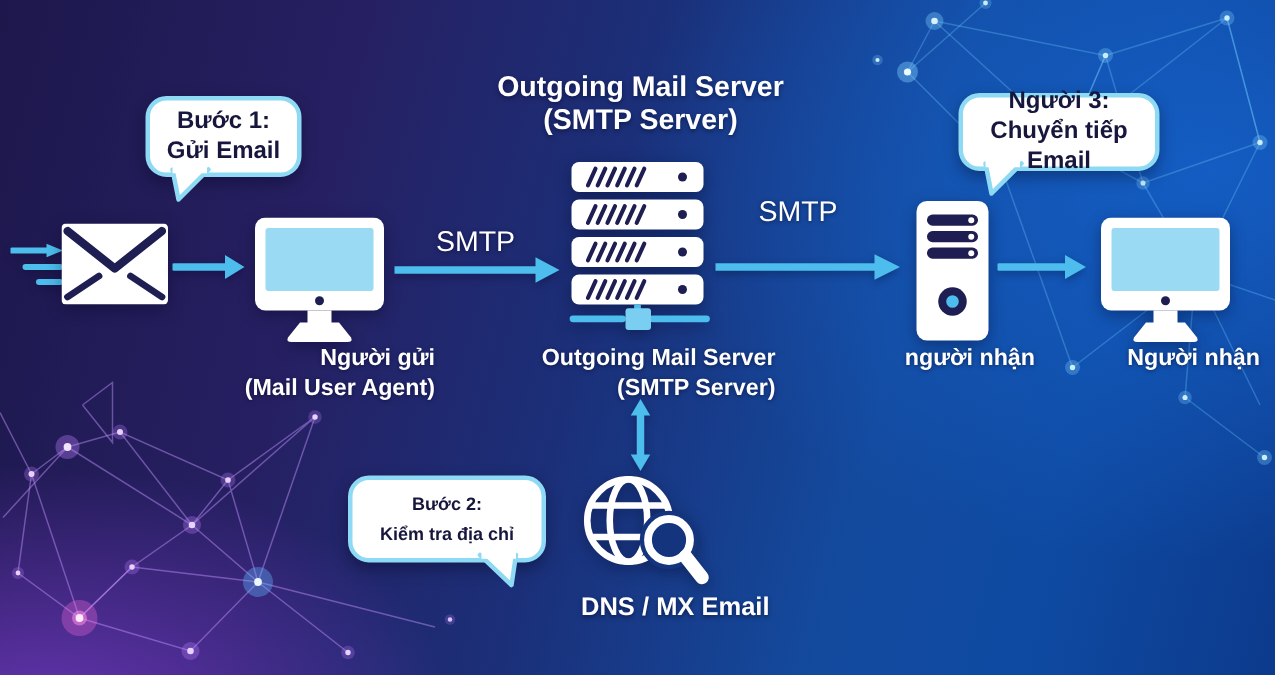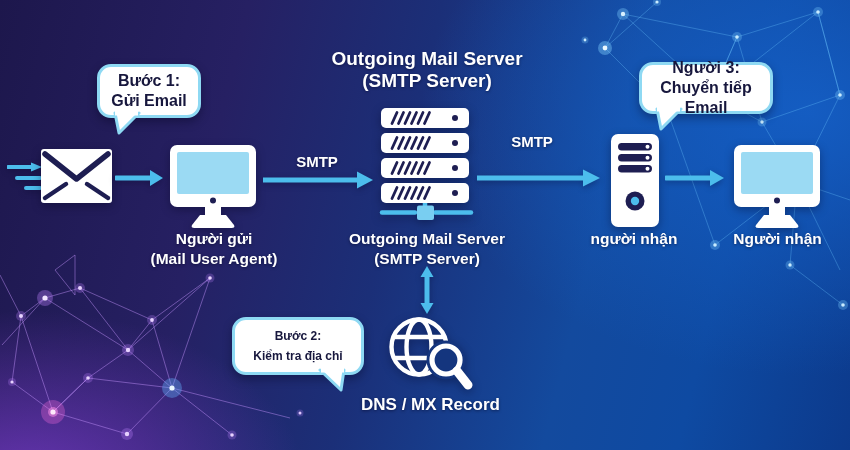--- a/index.html
+++ b/index.html
@@ -17,24 +17,24 @@
     font-family:"Liberation Sans","DejaVu Sans",sans-serif;
     background:
       radial-gradient(ellipse 55% 65% at 3% 108%, rgba(128,62,210,.75), rgba(128,62,210,0) 60%),
       radial-gradient(ellipse 70% 90% at 95% 25%, rgba(21,95,198,.9), rgba(21,95,198,0) 65%),
       linear-gradient(104deg,#1d174c 0%,#262063 26%,#1b2f78 46%,#134a9e 68%,#0e4aa2 82%,#0c3a8c 100%);
   }
   .bg-svg{position:absolute;pointer-events:none;}
   .title{position:absolute;left:315px;top:48px;width:224px;text-align:center;
     color:var(--label-white);font-weight:bold;font-size:19px;line-height:22px;
     text-shadow:0 1px 3px rgba(0,0,30,.45);}
-  .node-label{position:absolute;text-align:center;color:var(--label-white);
+  .node-label{position:absolute;text-align:right;color:var(--label-white);
     font-weight:bold;font-size:15.5px;line-height:20px;text-shadow:0 1px 3px rgba(0,0,30,.5);}
   .edge-label{position:absolute;text-align:center;color:var(--label-white);
-    font-weight:bold;font-size:15px;line-height:18px;text-shadow:0 1px 3px rgba(0,0,30,.5);}
+    font-weight:normal;font-size:19px;line-height:18px;text-shadow:0 1px 3px rgba(0,0,30,.5);}
   .dns-label{font-size:17px;}
   .bubble{position:absolute;background:#fff;border:3px solid var(--bubble-border);
     border-radius:14px;display:flex;flex-direction:column;justify-content:center;
     align-items:center;text-align:center;font-weight:bold;color:var(--bubble-text);
     font-size:16px;line-height:20px;box-shadow:0 4px 10px rgba(0,0,25,.35);}
   .bubble .tail{position:absolute;}
   .icon{position:absolute;filter:drop-shadow(0 3px 5px rgba(0,0,25,.35));}
   .flow{position:absolute;filter:drop-shadow(0 2px 3px rgba(0,0,25,.3));}
   .fill-white{fill:#fff}.fill-dark{fill:var(--icon-dark-navy)}
   .stroke-dark{stroke:var(--icon-dark-navy)}.stroke-white{stroke:#fff}
@@ -317,15 +317,15 @@
   </div>
 
   <div class="node-label" style="left:578px;top:229px;width:112px;">
     <div>người nhận</div>
   </div>
 
   <div class="node-label" style="left:715px;top:229px;width:125px;">
     <div>Người nhận</div>
   </div>
 
-  <div class="node-label dns-label" style="left:348px;top:395px;width:165px;">DNS / MX Record</div>
+  <div class="node-label dns-label" style="left:348px;top:395px;width:165px;">DNS / MX Email</div>
 
 </div>
 
 </body></html>

